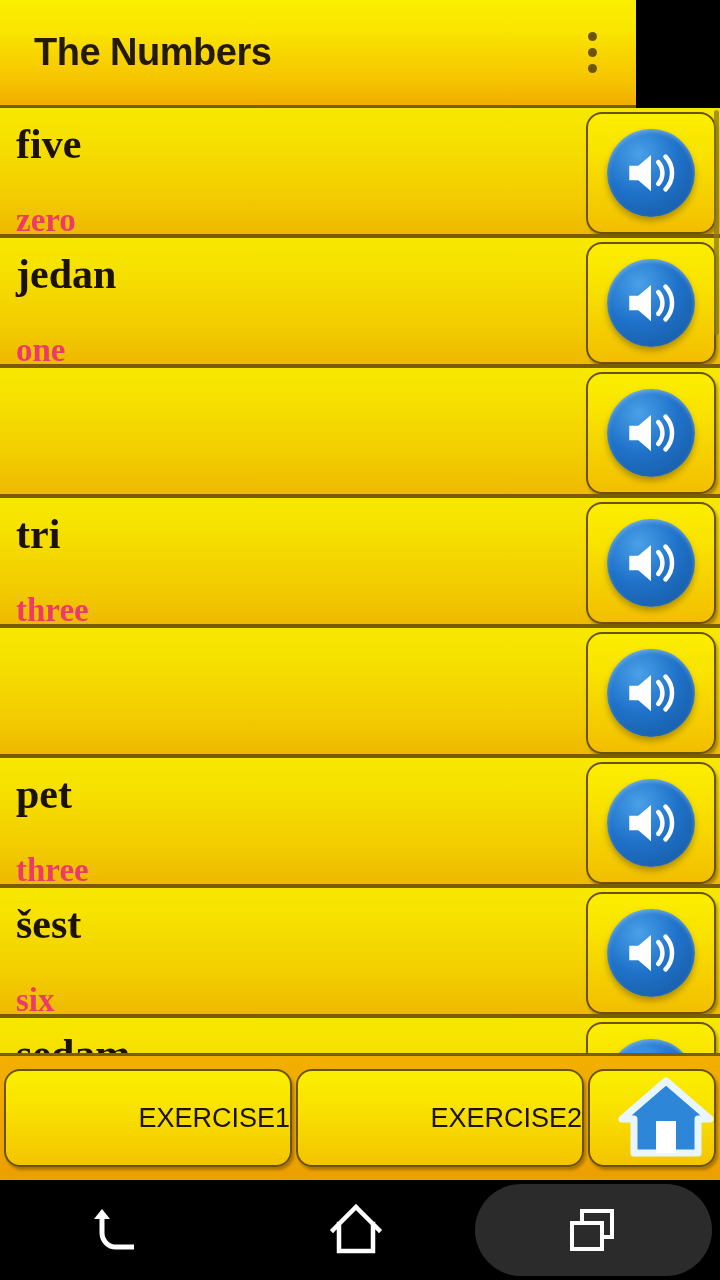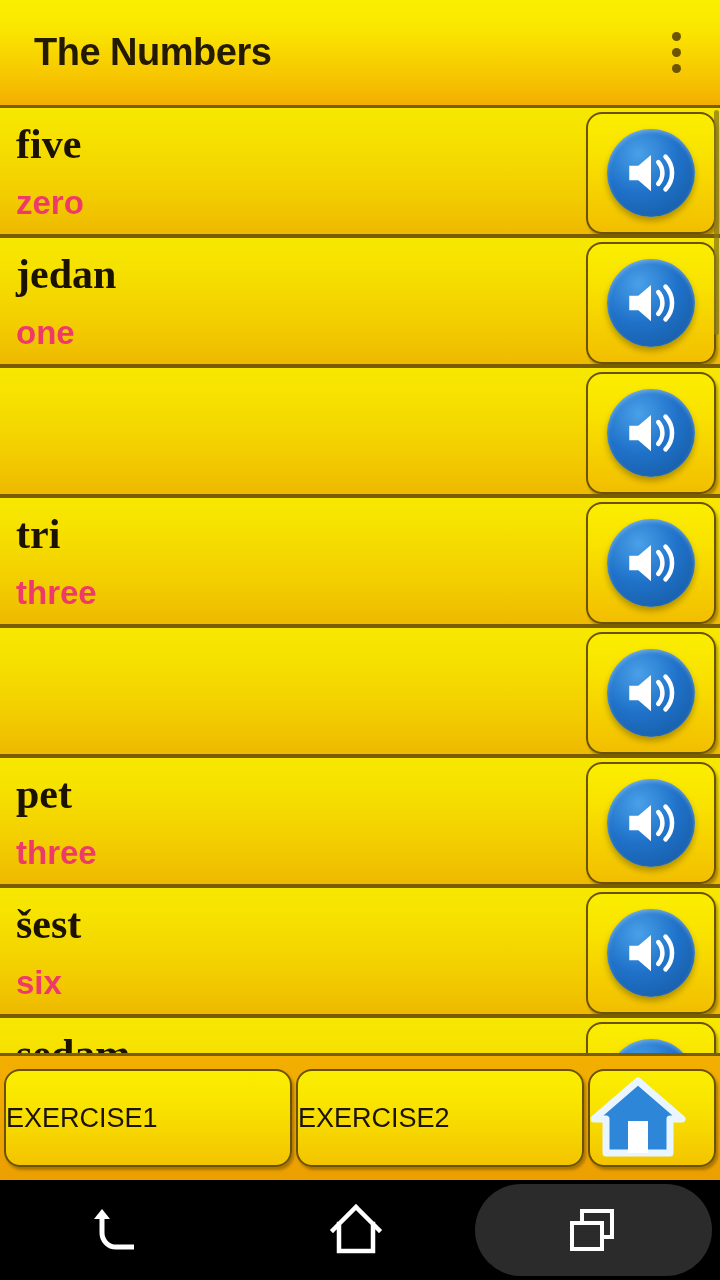--- a/index.html
+++ b/index.html
@@ -17,21 +17,21 @@
     width: 720px;
     height: 1280px;
     background: #000;
     overflow: hidden;
   }
 
   
   .appbar {
     position: relative;
     height: 108px;
-    width: 720px;
+    width: 636px;
     background: linear-gradient(to bottom, #FBEF00 0%, #FAE600 28%, #F6C200 78%, #F2AE00 100%);
     border-bottom: 3px solid #7a5d00;
     display: flex;
     align-items: center;
     overflow: hidden;
   }
   .appbar-title {
     margin-left: 34px;
     font-family: "Liberation Sans Narrow", "Liberation Sans", sans-serif;
     font-size: 38px;
@@ -93,23 +93,23 @@
     left: 0;
     font-family: "Liberation Serif", "DejaVu Serif", serif;
     font-weight: bold;
     font-size: 42px;
     color: #1b1200;
     line-height: 48px;
     white-space: nowrap;
   }
   .translation {
     position: absolute;
-    top: 76px;
-    left: 0;
-    font-family: Liberation Sans, sans-serif;
+    top: 93px;
+    left: 0;
+    font-family: Liberation Serif, serif;
     font-weight: bold;
     font-size: 33px;
     color: #EE3A6B;
     line-height: 38px;
     white-space: nowrap;
   }
 
   
   .speak-btn {
     position: absolute;
@@ -167,21 +167,21 @@
   }
   .bottombar .btn {
     flex: 1 1 auto;
     height: 98px;
     border: 2px solid #6b5200;
     border-radius: 16px;
     background: linear-gradient(to bottom, #FBEE00 0%, #F9E400 35%, #F3C400 100%);
     box-shadow: 2px 3px 3px rgba(0,0,0,.28);
     display: flex;
     align-items: center;
-    justify-content: flex-start;
+    justify-content: flex-end;
     font-family: "Liberation Sans Narrow", "Liberation Sans", sans-serif;
     font-size: 27px;
     font-weight: normal;
     letter-spacing: 0px;
     color: #1b1200;
     cursor: pointer;
     white-space: nowrap;
   }
   .bottombar .btn.home-btn {
     flex: 0 0 128px;

